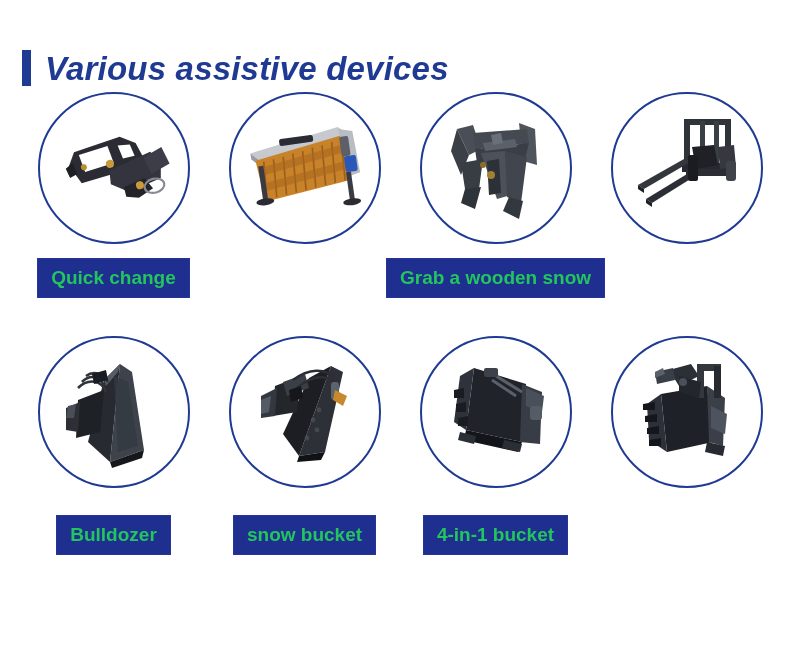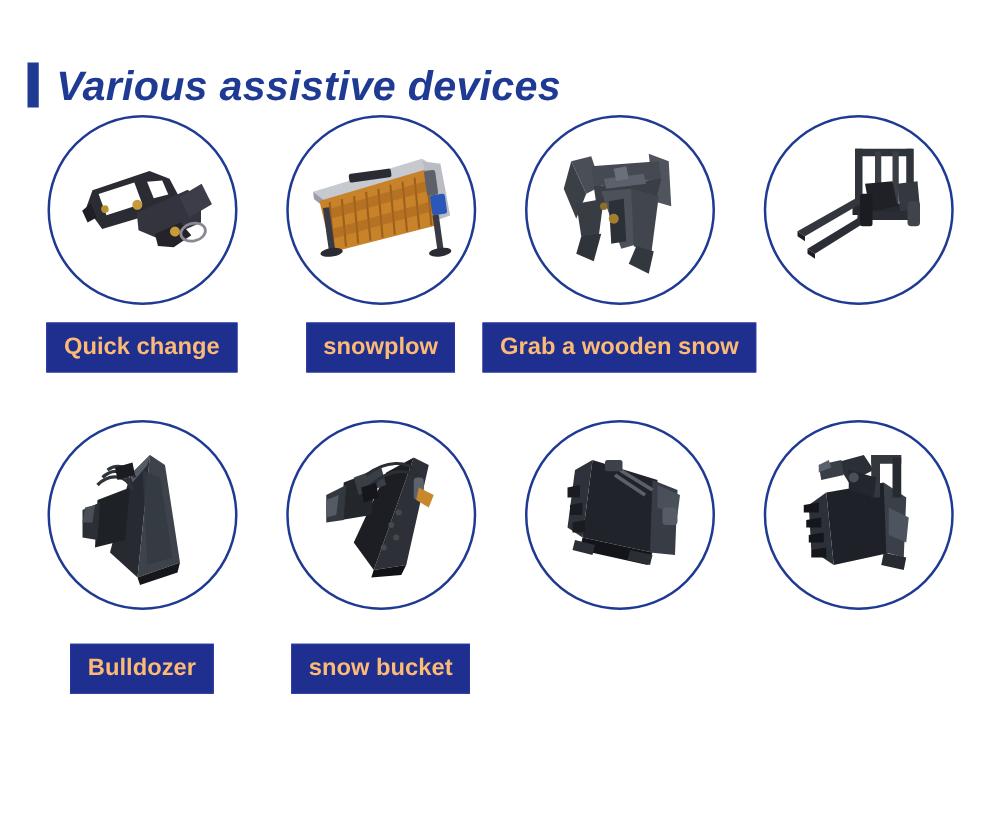--- a/index.html
+++ b/index.html
@@ -69,21 +69,21 @@
     display: flex;
     align-items: center;
     justify-content: center;
   }
   .photo-ring svg { display: block; }
 
   
   .label-bar {
     margin-top: 14px;
     background: #1f2f8f;
-    color: #fdba74;
+    color: #22c55e;
     font-size: 19px;
     font-weight: bold;
     line-height: 1;
     padding: 9px 13px 10px 13px;
     white-space: nowrap;
     text-align: center;
     box-sizing: border-box;
     border: 1px solid #26349b;
   }
   .row-2 .label-bar { margin-top: 27px; }
@@ -145,21 +145,20 @@
           <path d="M104 32 L118 36 L120 78 L110 80 Z" fill="#b9bcc2"></path>
           <rect x="106" y="60" width="12" height="16" rx="2" fill="#2b58b8"></rect>
           <rect x="104" y="40" width="9" height="20" rx="2" fill="#5d6068"></rect>
           <rect x="20" y="58" width="5" height="34" fill="#3a3a44"></rect>
           <ellipse cx="22" cy="94" rx="9" ry="3.4" fill="#2b2b33"></ellipse>
           <rect x="106" y="76" width="5" height="28" fill="#3a3a44"></rect>
           <ellipse cx="108" cy="106" rx="9" ry="3.4" fill="#2b2b33"></ellipse>
         </g>
       </svg>
     </div>
-    <div class="label-bar">snowplow</div>
   </div>
 
   <div class="cell">
     <div class="photo-ring">
       <svg width="130" height="130" viewBox="0 0 130 130">
         <path d="M26 26 L42 22 L50 46 L38 52 Z" fill="#4a4f57"></path>
         <path d="M26 26 L38 52 L30 72 L20 48 Z" fill="#3b3f46"></path>
         <path d="M88 20 L104 26 L106 62 L92 58 Z" fill="#50555d"></path>
         <path d="M42 30 L96 26 L98 40 L44 46 Z" fill="#454a52"></path>
         <path d="M44 46 L98 40 L94 56 L46 60 Z" fill="#3a3e45"></path>
@@ -270,20 +269,21 @@
         <g stroke="#5a6069" stroke-width="3" fill="none">
           <path d="M62 34 L86 50"></path>
           <path d="M66 30 L92 46"></path>
         </g>
         <rect x="54" y="22" width="14" height="9" rx="2" fill="#3d424a"></rect>
         <rect x="100" y="60" width="12" height="14" rx="3" fill="#565c66"></rect>
         <path d="M30 86 L46 90 L44 98 L28 94 Z" fill="#2a2e35"></path>
         <path d="M74 94 L92 98 L90 106 L72 102 Z" fill="#2a2e35"></path>
       </svg>
     </div>
+    <div class="label-bar">4-in-1 bucket</div>
   </div>
 
   <div class="cell">
     <div class="photo-ring">
       <svg width="132" height="132" viewBox="0 0 132 132">
         <path d="M40 48 L86 40 L92 96 L46 106 Z" fill="#1e2127"></path>
         <path d="M40 48 L46 106 L28 94 L26 58 Z" fill="#2c3038"></path>
         <g fill="#14161b">
           <path d="M22 58 L34 56 L34 64 L22 64 Z"></path>
           <path d="M24 70 L36 68 L36 76 L24 76 Z"></path>

